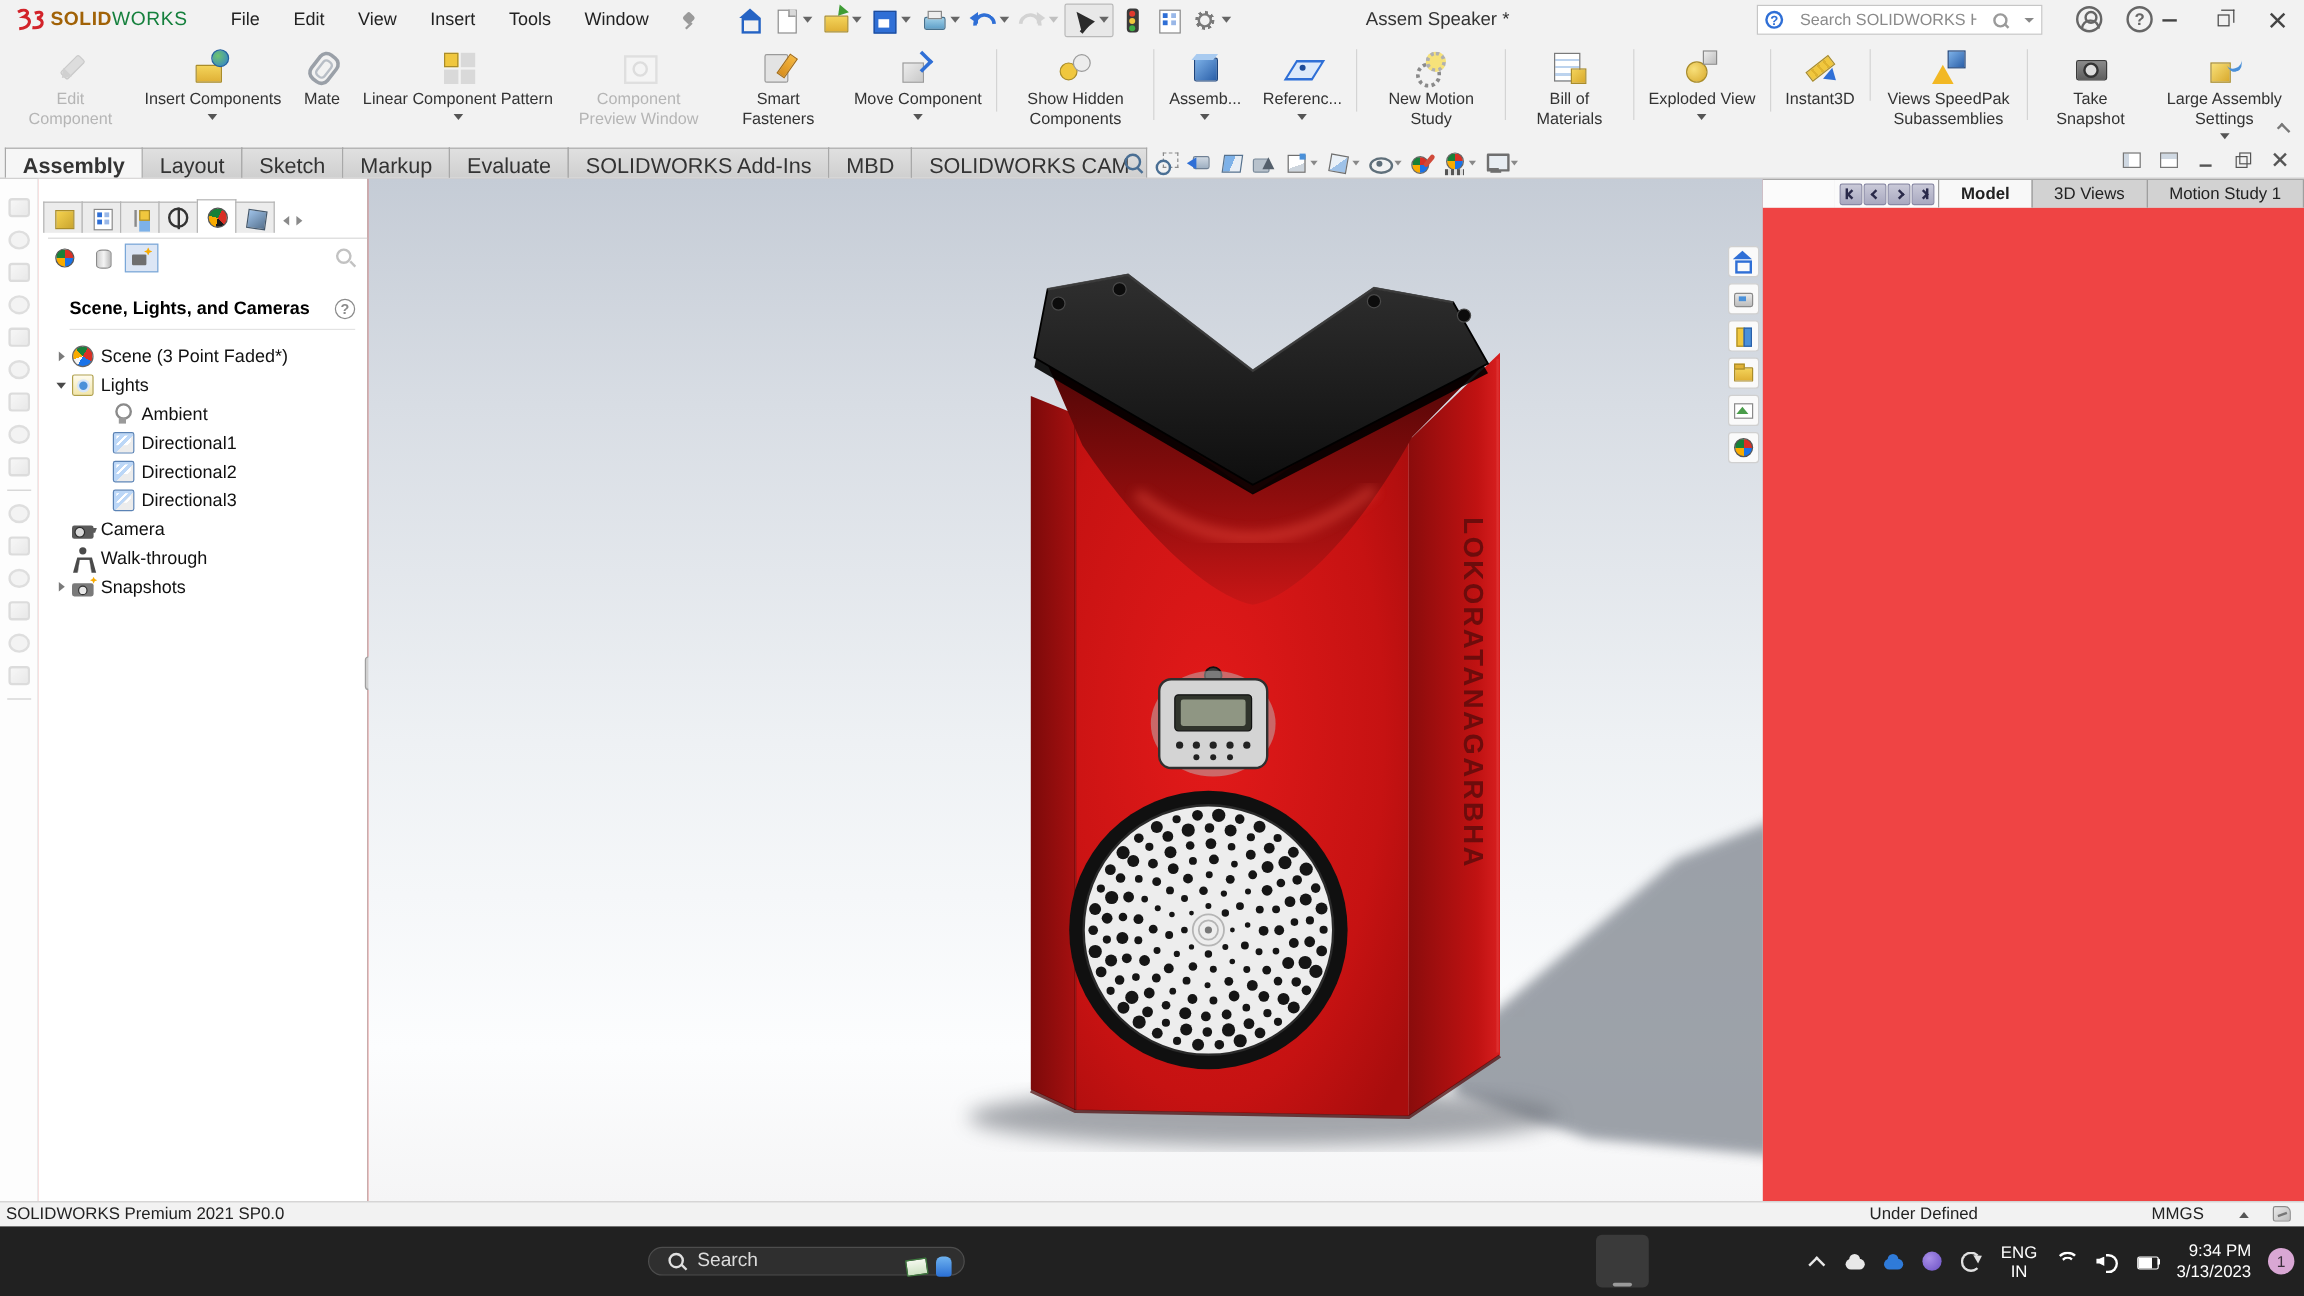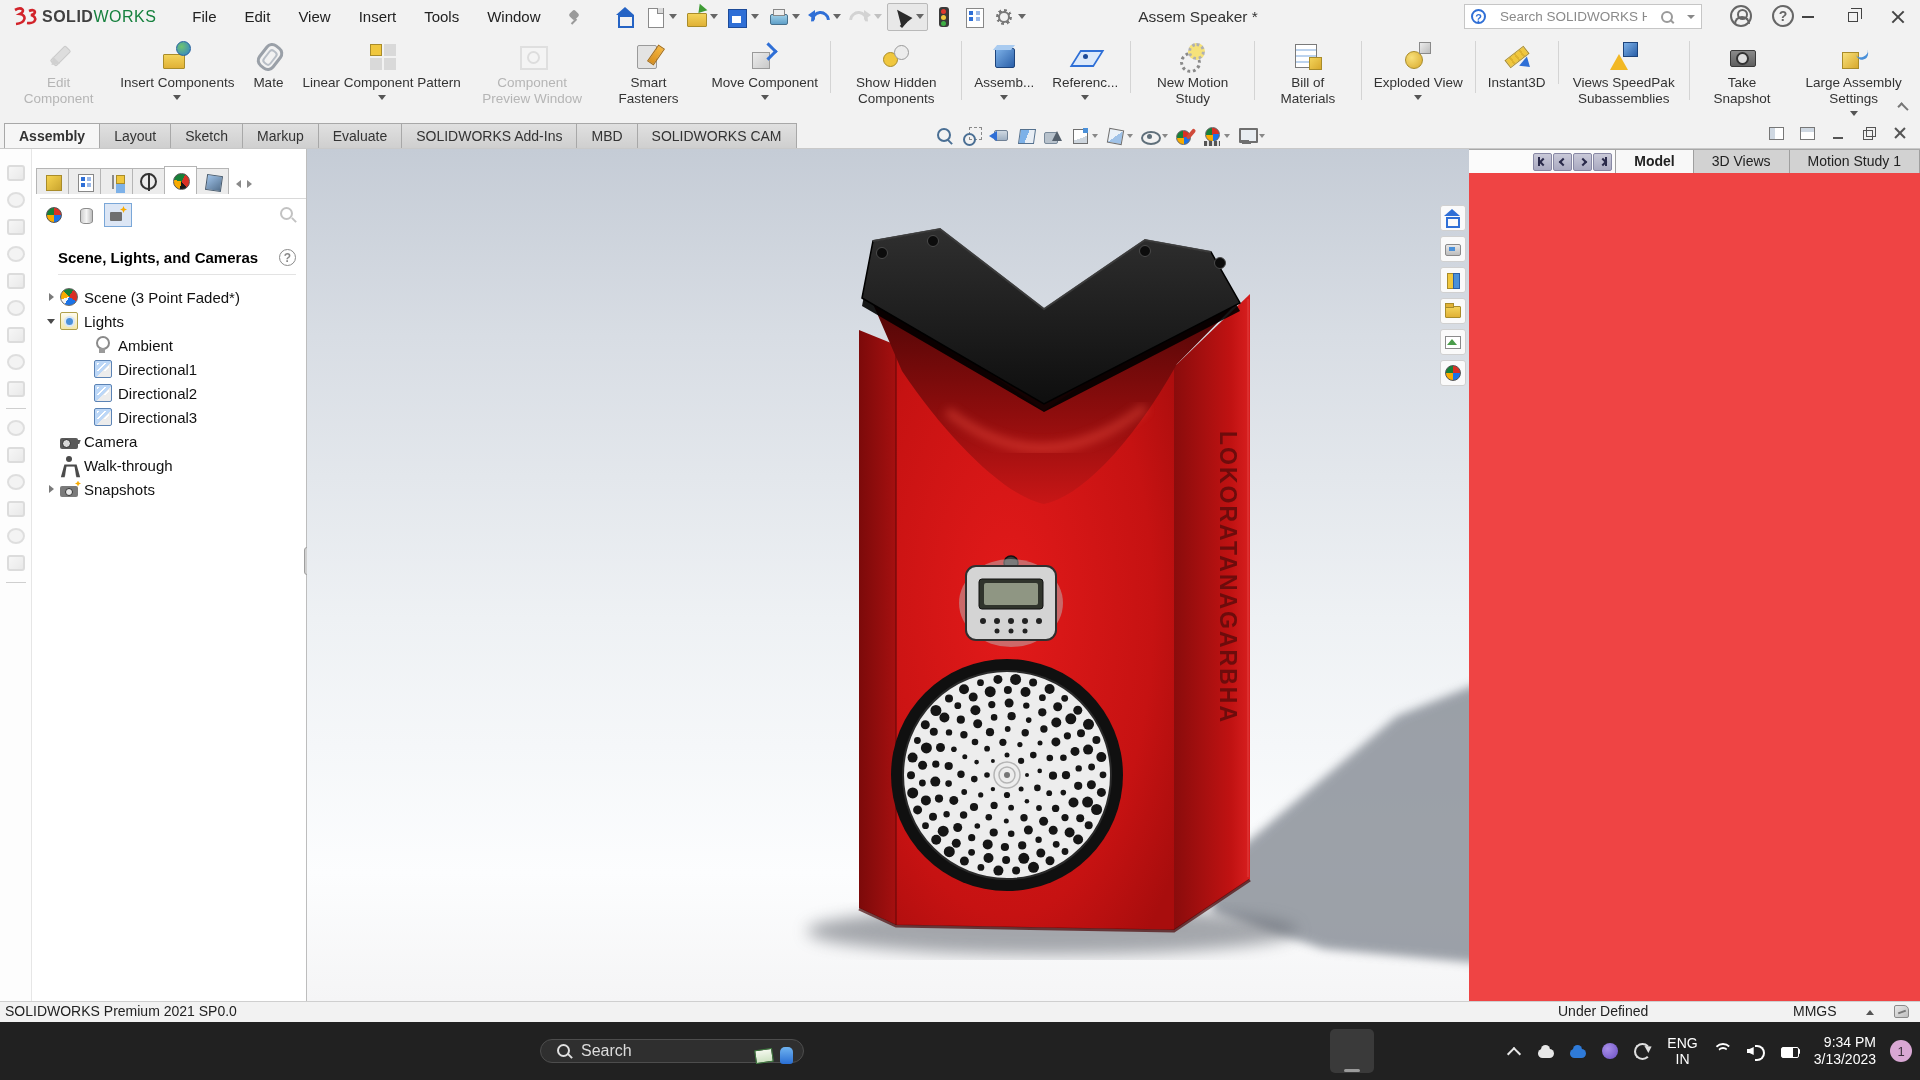--- a/index.html
+++ b/index.html
@@ -1,21 +1,21 @@
 <!DOCTYPE html>
 <html><head>
 <meta charset="utf-8">
 <style>
 *{margin:0;padding:0;box-sizing:border-box}
 html,body{width:1920px;height:1080px;overflow:hidden;font-family:"Liberation Sans",sans-serif;background:#f2f2f2}
 
 
 .titlebar{height:33px;background:#f2f2f2;display:flex;align-items:center;position:relative;padding-left:10px}
 .brand{display:flex;align-items:center;gap:4px;margin-right:24px}
-.brand-bold{color:#404040;font-weight:bold;font-size:16px;letter-spacing:.5px}
+.brand-bold{color:#a16207;font-weight:bold;font-size:16px;letter-spacing:.5px}
 .brand-light{color:#15803d;font-size:16px;letter-spacing:.5px}
 .menus{display:flex;gap:4px}
 .menu-item{font-size:15px;color:#222;padding:5px 12px;cursor:default}
 .pin-icon{width:14px;height:14px;margin:0 14px;position:relative}
 .pin-icon::before{content:"";position:absolute;width:8px;height:8px;background:#9a9a9a;border-radius:2px;transform:rotate(45deg);left:3px;top:1px}
 .pin-icon::after{content:"";position:absolute;width:2px;height:7px;background:#9a9a9a;left:6px;bottom:-1px;transform:rotate(45deg)}
 .qat{display:flex;align-items:center;gap:2px;margin-left:16px}
 .qat-btn{display:flex;align-items:center;padding:2px 3px;border-radius:2px}
 .qat-btn.boxed{border:1px solid #b9b9b9;background:#e8e8e8}
 .qat-caret{width:0;height:0;border-left:4px solid transparent;border-right:4px solid transparent;border-top:5px solid #666;margin-left:3px}
@@ -110,21 +110,21 @@
 .ric-instant::after{width:0;height:0;border-top:6px solid transparent;border-bottom:6px solid transparent;border-left:9px solid #2f6fd6;right:2px;bottom:2px;transform:rotate(40deg)}
 .ric-speedpak::before{width:0;height:0;border-left:9px solid transparent;border-right:9px solid transparent;border-bottom:16px solid #f2b824;left:2px;bottom:2px}
 .ric-speedpak::after{width:13px;height:13px;background:linear-gradient(135deg,#7db1e8,#2a5fa8);border:1px solid #1d447c;right:2px;top:2px}
 .ric-snapshot::before{width:24px;height:15px;background:linear-gradient(#8a8a8a,#5f5f5f);border:1px solid #3a3a3a;border-radius:2px;left:4px;top:10px}
 .ric-snapshot::after{width:9px;height:9px;border-radius:50%;background:#ddd;border:2px solid #333;left:10px;top:12px}
 .ric-large::before{width:15px;height:15px;background:linear-gradient(135deg,#f8e07a,#d8a92c);border:1px solid #a98c2a;left:4px;bottom:3px}
 .ric-large::after{width:13px;height:13px;border-bottom:3px solid #4a90d9;border-radius:50%;right:2px;top:4px;transform:rotate(-20deg)}
 
 
 .cmdtabs{height:26px;background:#f2f2f2;border-bottom:1px solid #c9c9c9;display:flex;align-items:stretch;padding-left:4px;position:relative}
-.ctab{font-size:14px;color:#333;padding:4px 14px 0 14px;background:linear-gradient(#e0e0e0,#cfcfcf);border:1px solid #a8a8a8;border-bottom:none;margin-right:-1px;white-space:nowrap}
+.ctab{font-size:18px;color:#333;padding:4px 14px 0 14px;background:linear-gradient(#e0e0e0,#cfcfcf);border:1px solid #a8a8a8;border-bottom:none;margin-right:-1px;white-space:nowrap}
 .ctab.active{background:#f6f6f6;font-weight:bold;position:relative;z-index:2}
 .hud{position:absolute;left:935px;top:3px;display:flex;align-items:center;gap:7px}
 .hud-item{display:flex;align-items:center;gap:2px}
 .hud-caret{width:0;height:0;border-left:3.5px solid transparent;border-right:3.5px solid transparent;border-top:4px solid #888}
 .hic{width:20px;height:20px;position:relative}
 .hic::before,.hic::after{content:"";position:absolute}
 .hic-zoomfit::before{width:10px;height:10px;border:2px solid #4a6f94;border-radius:50%;left:2px;top:2px}
 .hic-zoomfit::after{width:2px;height:6px;background:#4a6f94;right:4px;bottom:1px;transform:rotate(-45deg)}
 .hic-zoomarea::before{width:11px;height:11px;border:1.5px dashed #8a8a8a;left:7px;top:1px}
 .hic-zoomarea::after{width:9px;height:9px;border:2px solid #4a6f94;border-radius:50%;left:1px;top:7px}

